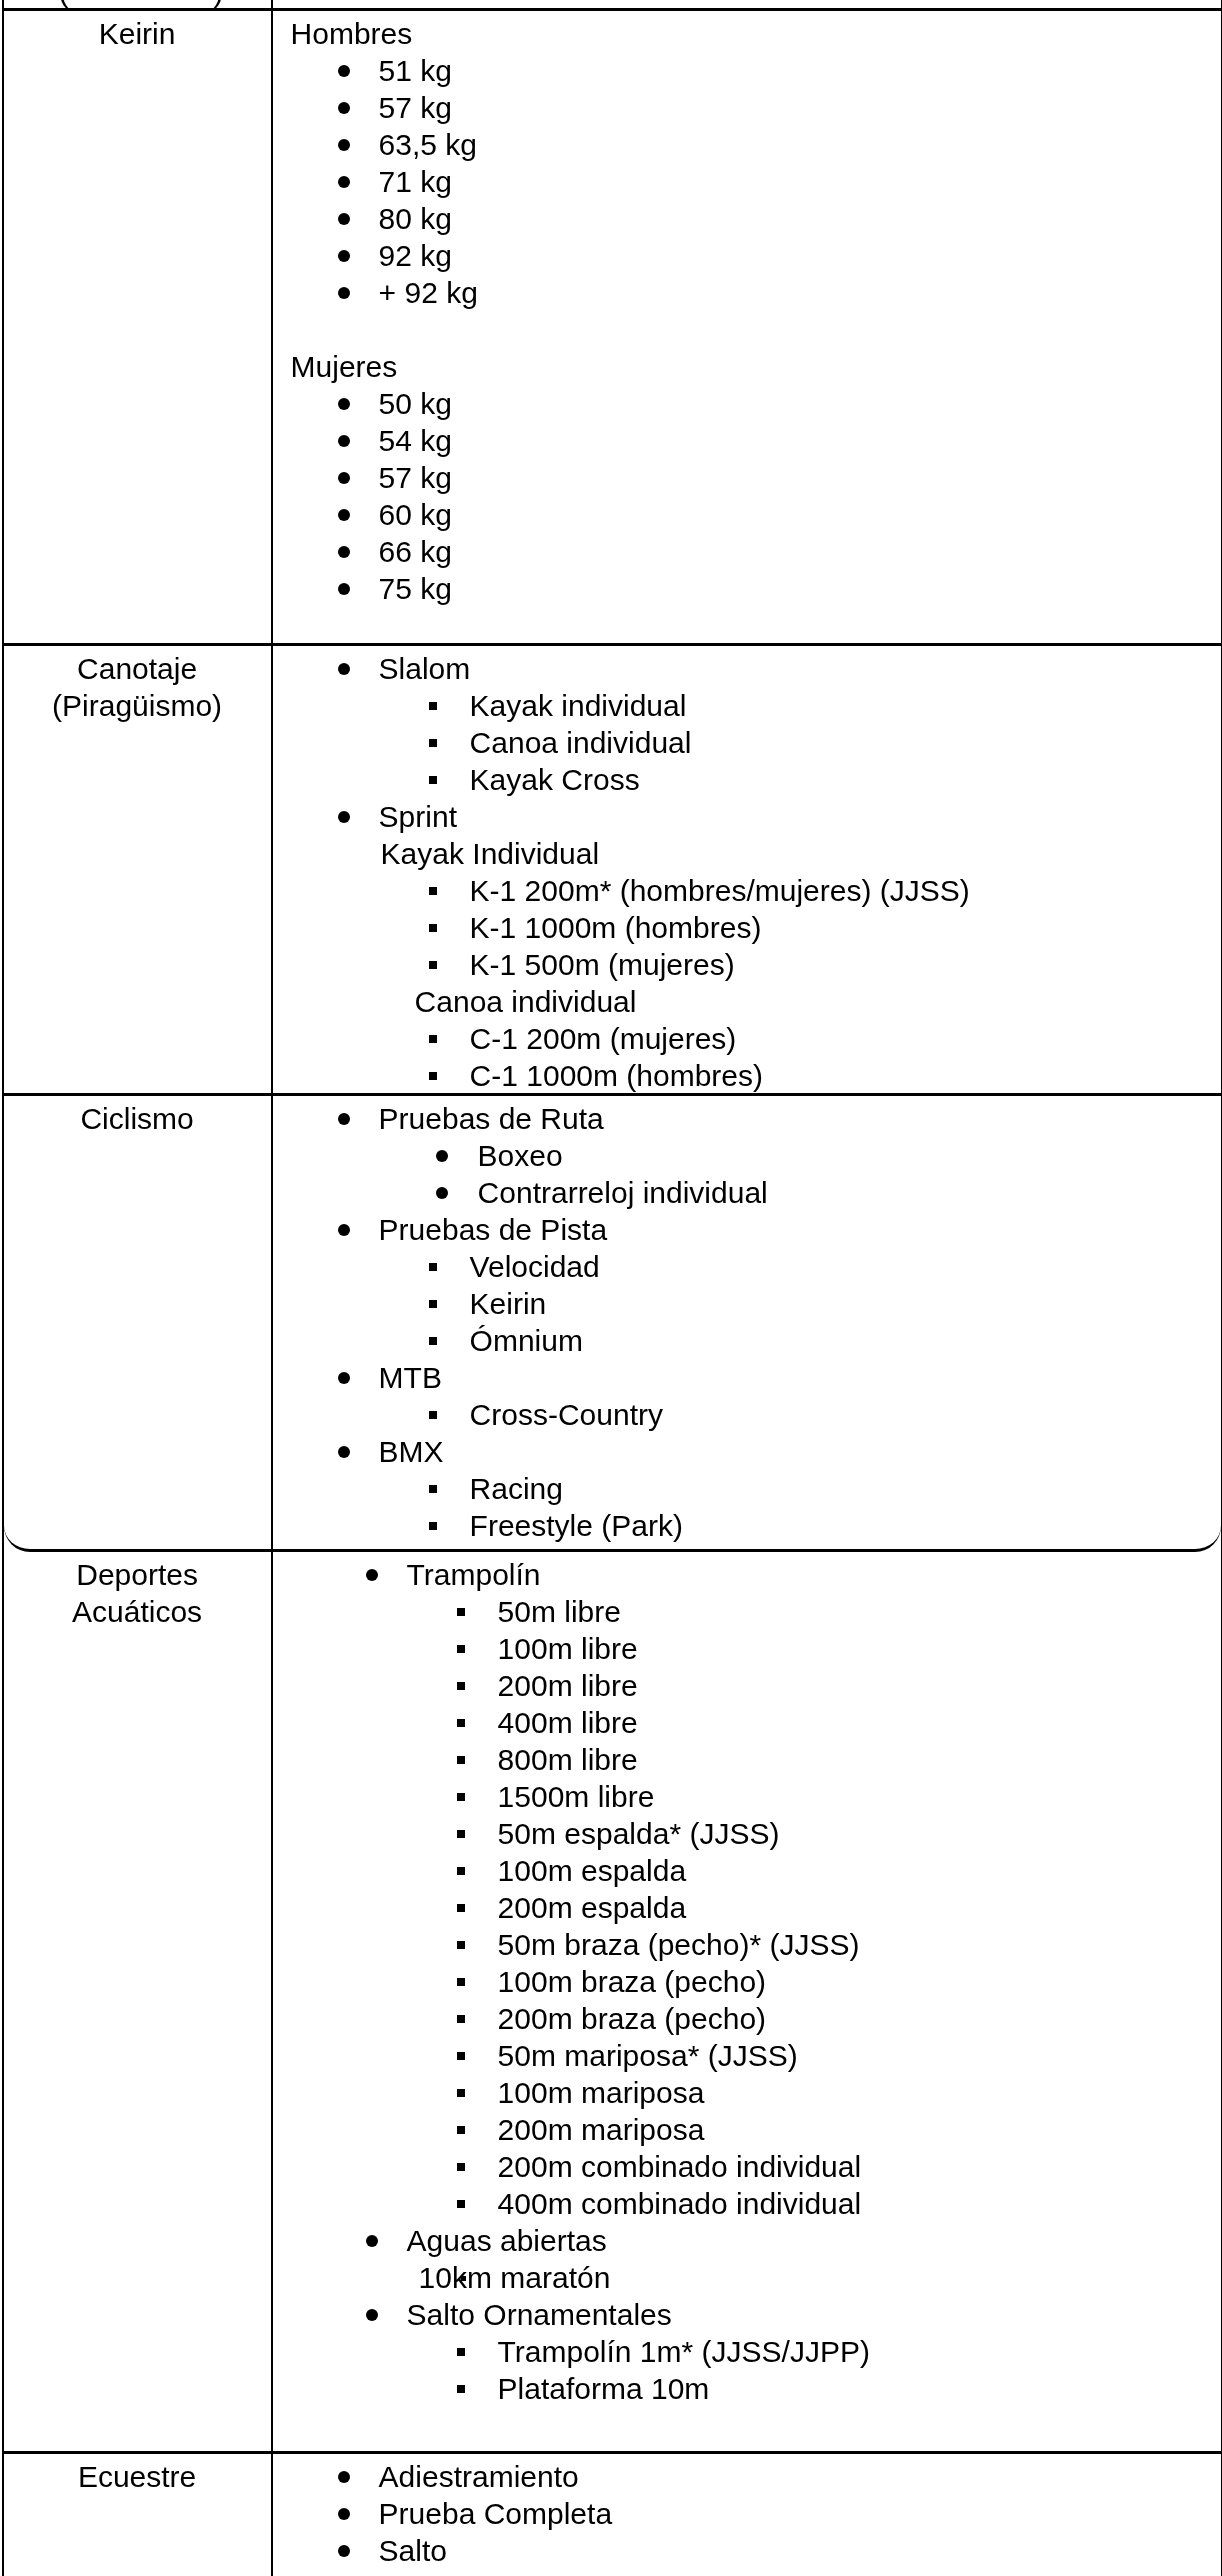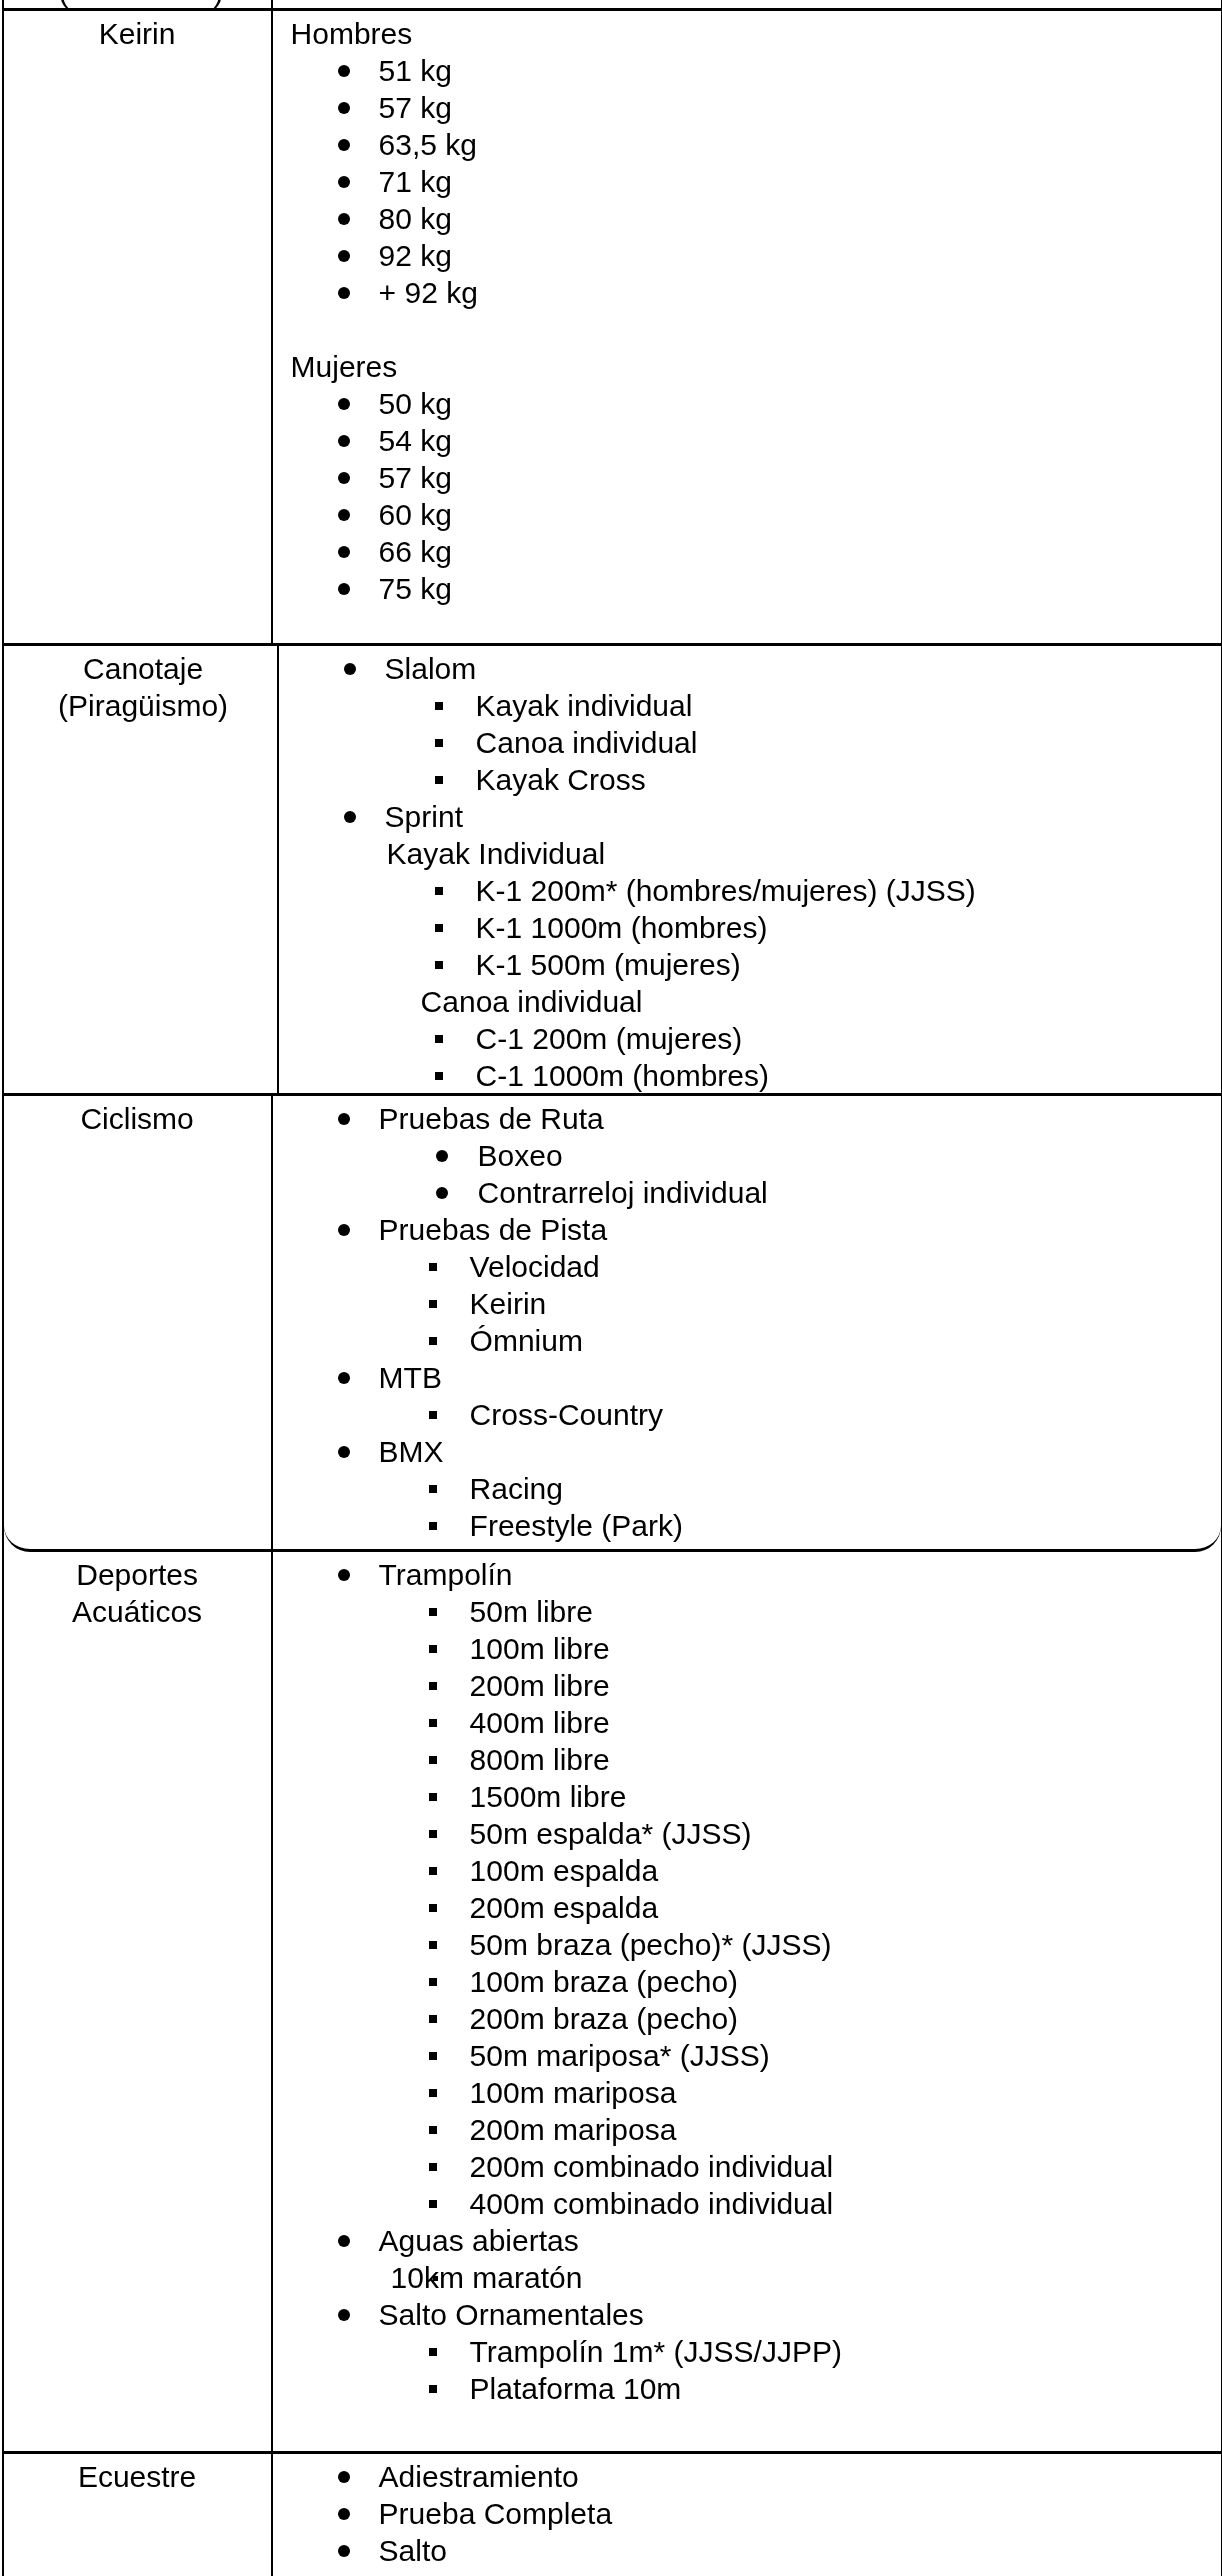--- a/index.html
+++ b/index.html
@@ -78,21 +78,21 @@
           <div class="line p0"><span>Mujeres</span></div>
           <div class="line b1"><span class="marker mb1"></span><span>50 kg</span></div>
           <div class="line b1"><span class="marker mb1"></span><span>54 kg</span></div>
           <div class="line b1"><span class="marker mb1"></span><span>57 kg</span></div>
           <div class="line b1"><span class="marker mb1"></span><span>60 kg</span></div>
           <div class="line b1"><span class="marker mb1"></span><span>66 kg</span></div>
           <div class="line b1"><span class="marker mb1"></span><span>75 kg</span></div>
           <div class="line p0"><span></span></div>
         </div>
       </div>
-      <div class="row" style="height: 450px; padding-left: 6px;">
+      <div class="row" style="height: 450px;">
         <div class="cell-left">
           <div class="line">Canotaje</div>
           <div class="line">(Piragüismo)</div>
         </div>
         <div class="cell-right">
           <div class="line b1"><span class="marker mb1"></span><span>Slalom</span></div>
           <div class="line sq2"><span class="marker msq2"></span><span>Kayak individual</span></div>
           <div class="line sq2"><span class="marker msq2"></span><span>Canoa individual</span></div>
           <div class="line sq2"><span class="marker msq2"></span><span>Kayak Cross</span></div>
           <div class="line b1"><span class="marker mb1"></span><span>Sprint</span></div>
@@ -117,21 +117,21 @@
           <div class="line sq2"><span class="marker msq2"></span><span>Velocidad</span></div>
           <div class="line sq2"><span class="marker msq2"></span><span>Keirin</span></div>
           <div class="line sq2"><span class="marker msq2"></span><span>Ómnium</span></div>
           <div class="line b1"><span class="marker mb1"></span><span>MTB</span></div>
           <div class="line sq2"><span class="marker msq2"></span><span>Cross-Country</span></div>
           <div class="line b1"><span class="marker mb1"></span><span>BMX</span></div>
           <div class="line sq2"><span class="marker msq2"></span><span>Racing</span></div>
           <div class="line sq2"><span class="marker msq2"></span><span>Freestyle (Park)</span></div>
         </div>
       </div>
-      <div class="row" style="height: 902px;">
+      <div class="row" style="height: 902px; gap: 28px;">
         <div class="cell-left">
           <div class="line">Deportes</div>
           <div class="line">Acuáticos</div>
         </div>
         <div class="cell-right">
           <div class="line b1"><span class="marker mb1"></span><span>Trampolín</span></div>
           <div class="line sq2"><span class="marker msq2"></span><span>50m libre</span></div>
           <div class="line sq2"><span class="marker msq2"></span><span>100m libre</span></div>
           <div class="line sq2"><span class="marker msq2"></span><span>200m libre</span></div>
           <div class="line sq2"><span class="marker msq2"></span><span>400m libre</span></div>

